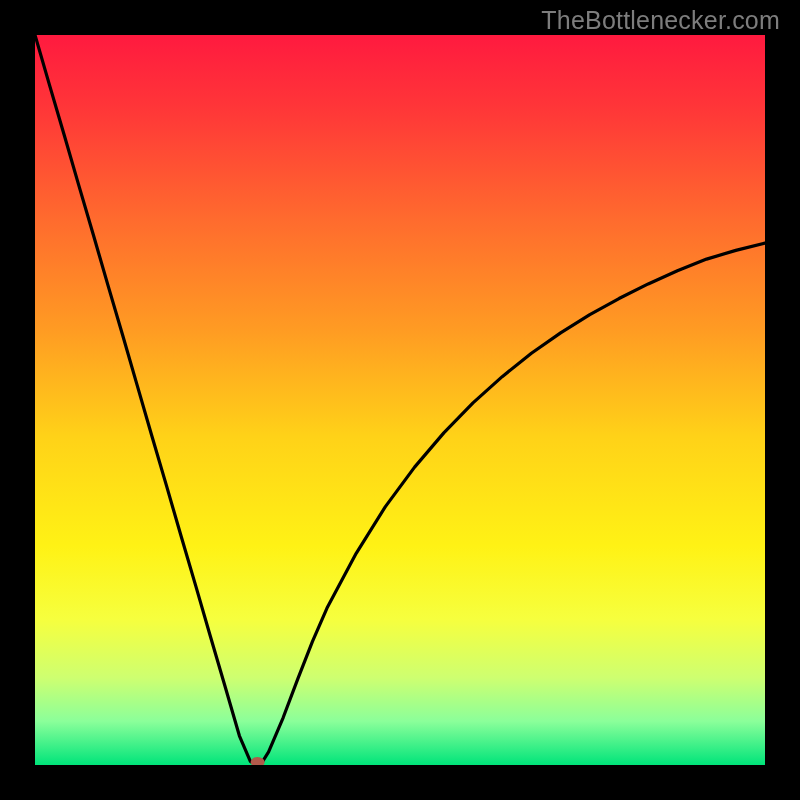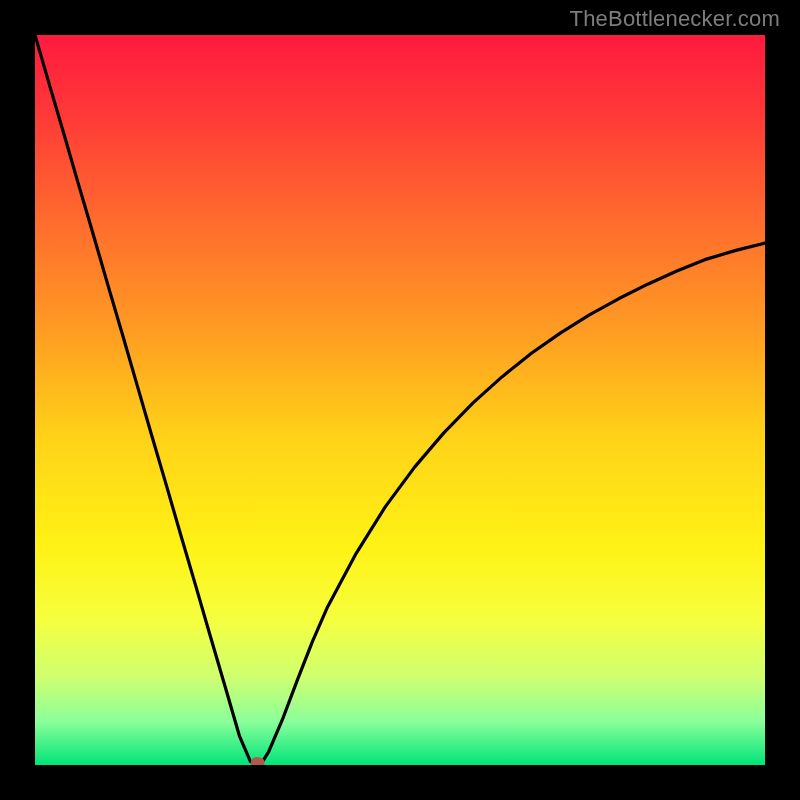--- a/index.html
+++ b/index.html
@@ -24,21 +24,21 @@
     left: 35px;
     top: 35px;
     width: 730px;
     height: 730px;
   }
   .watermark {
     position: absolute;
     top: 6px;
     right: 20px;
     color: #7d7d7d;
-    font-size: 22px;
+    font-size: 25px;
     font-weight: 500;
     letter-spacing: 0.2px;
     user-select: none;
   }
 </style>
 </head>
 <body>
 
 <div class="frame">
   <div class="watermark">TheBottlenecker.com</div>

